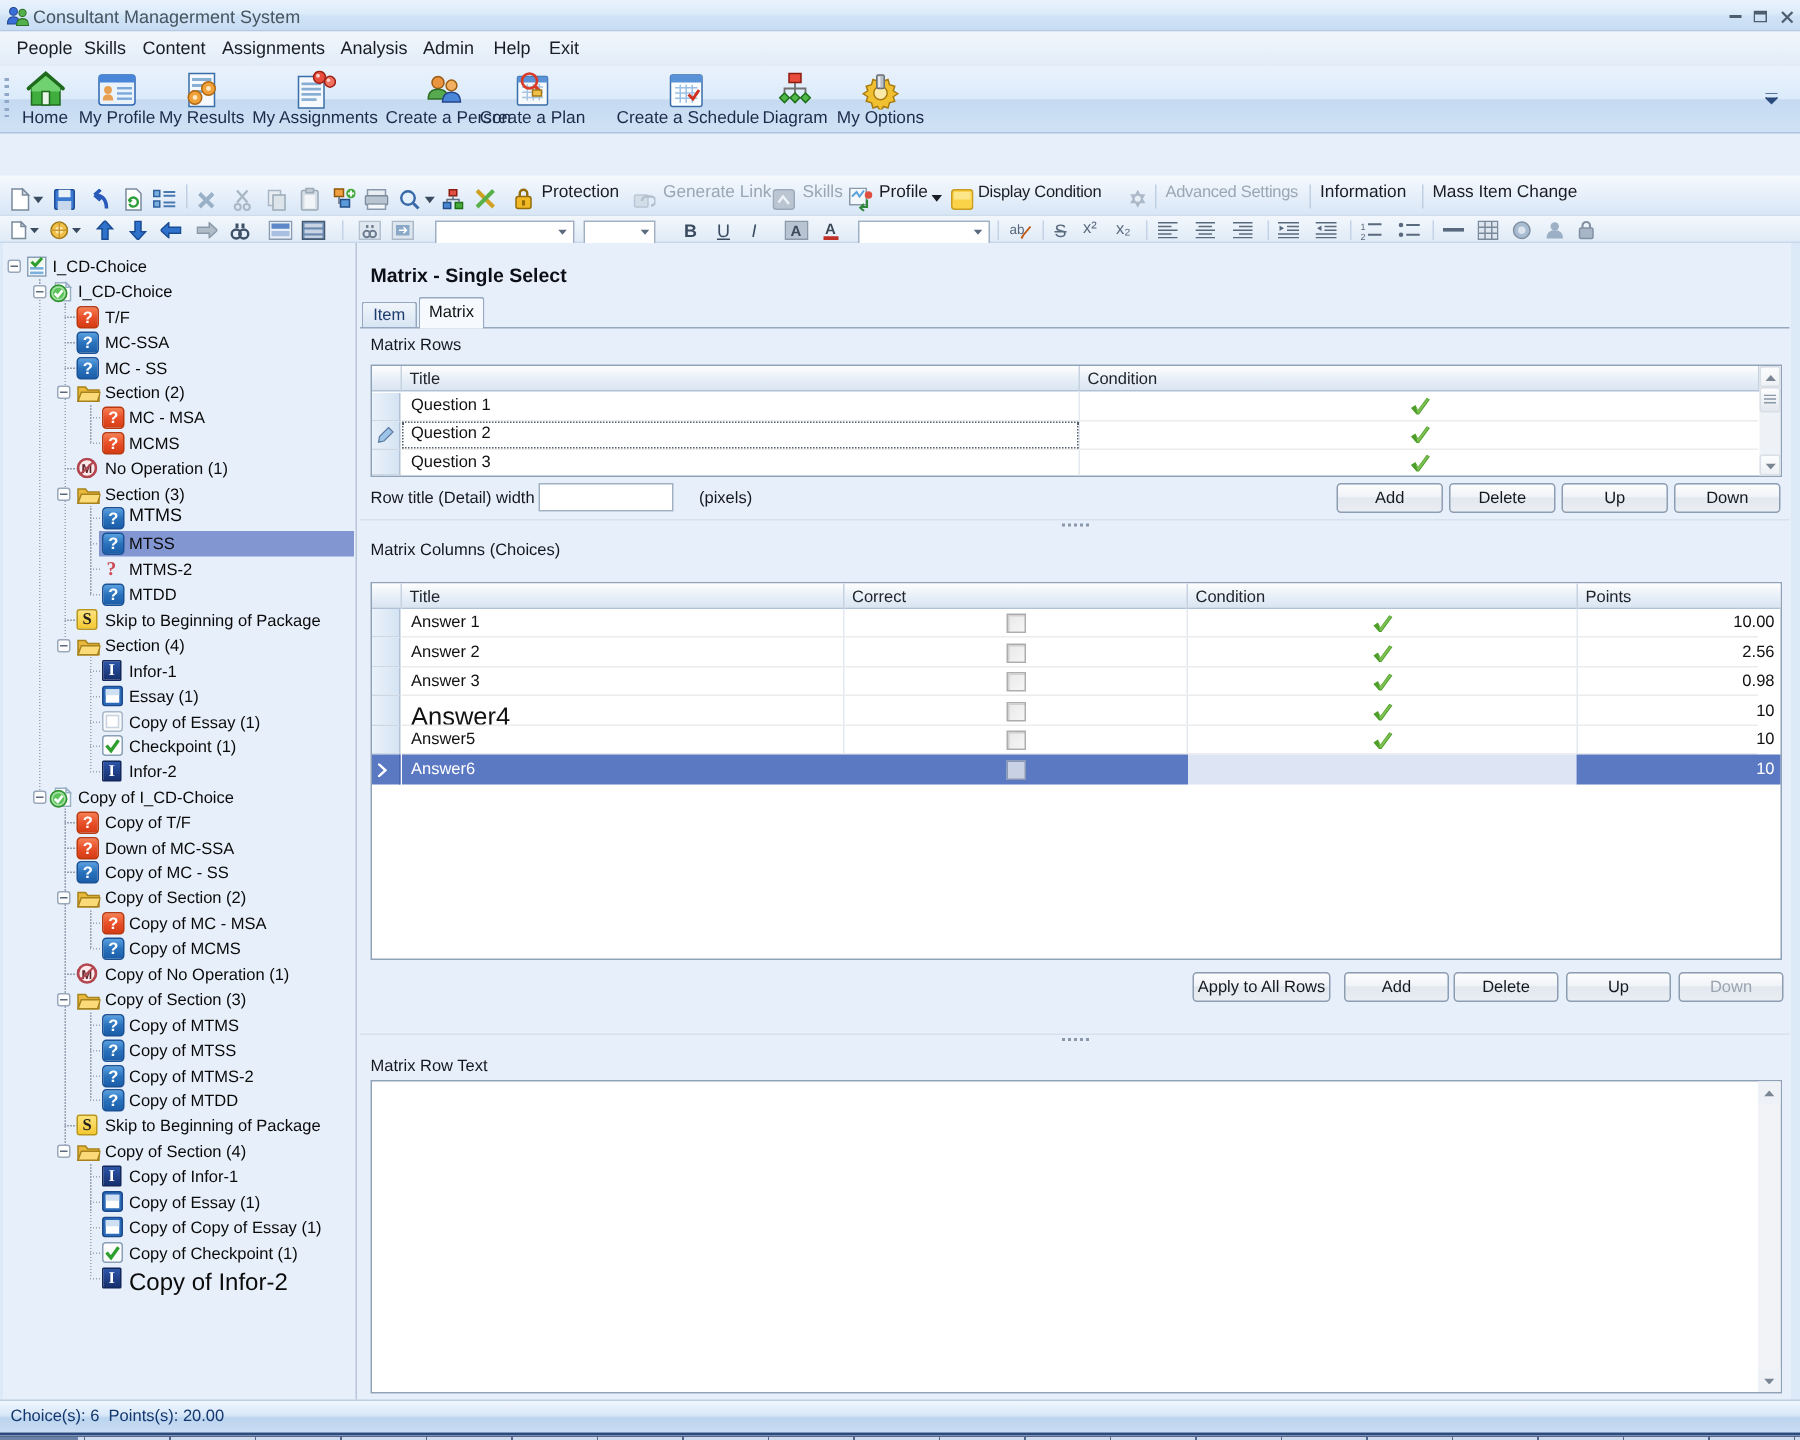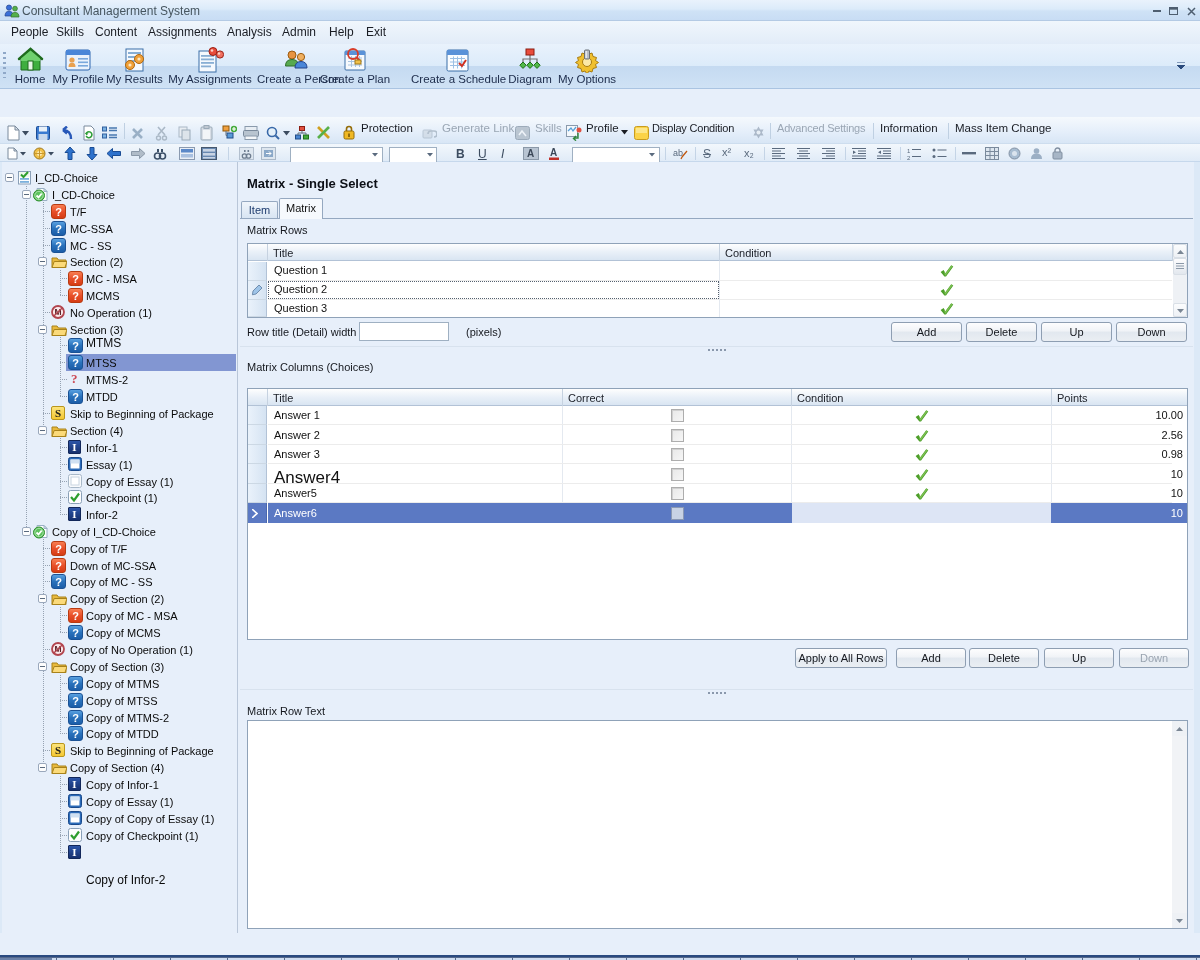--- a/index.html
+++ b/index.html
@@ -672,21 +672,21 @@
       </svg>
   <span class="abs" style="left:86px;top:813px;font-size:11px;color:#0a0a0a;white-space:nowrap">Copy of Copy of Essay (1)</span>
   <div class="hstub" style="left:60px;top:835px;width:8px"></div>
   <svg class="abs" style="left:68px;top:828px" width="14" height="14">
         <rect x="0.5" y="0.5" width="13" height="13" rx="2" fill="#fdfdfd" stroke="#8aa0b8"></rect>
         <path d="M3,7 l3,3.5 l5,-7" stroke="#2e9e2e" stroke-width="2.2" fill="none"></path>
       </svg>
   <span class="abs" style="left:86px;top:830px;font-size:11px;color:#0a0a0a;white-space:nowrap">Copy of Checkpoint (1)</span>
   <div class="hstub" style="left:60px;top:852px;width:8px"></div>
   <div class="abs" style="left:68px;top:845px;width:13px;height:14px;background:linear-gradient(180deg,#2c55a8,#16306e);border:1px solid #12275a;border-radius:1px;text-align:center;font-size:11px;line-height:13px;font-weight:bold;color:#fff;font-family:'Liberation Serif',serif">I</div>
-  <span class="abs" style="left:86px;top:873px;font-size:12px;color:#0a0a0a;white-space:nowrap">Copy of Infor-2</span>
+  <span class="abs" style="left:86px;top:847px;font-size:16px;color:#0a0a0a;white-space:nowrap">Copy of Infor-2</span>
   </div>
   <div id="mainwrap">
   <span id="mhead">Matrix - Single Select</span>
   <div id="tabitem" class="tab">Item</div>
   <div id="tabmatrix" class="tab">Matrix</div>
   <div id="tabline"></div>
   <div id="tabunder"></div>
   <span class="lbl" style="left:247px;top:224px">Matrix Rows</span>
   <div class="grid" style="left:247px;top:243px;width:941px;height:75px"></div>
   <div class="abs" style="left:248px;top:244px;width:939px;height:17px;background:linear-gradient(180deg,#fefefe 0%,#e9f0f8 50%,#d9e5f2 100%);border-bottom:1px solid #b2c2d6"></div>
@@ -826,15 +826,18 @@
         <path d="M0,4 h7 l-3.5,-4 Z" fill="#7a8694"></path>
       </svg>
   <div class="abs" style="left:1172px;top:913px;width:15px;height:15px;background:#eef1f5"></div>
   <svg class="abs" style="left:1176px;top:919px" width="7" height="4">
         <path d="M0,0 h7 l-3.5,4 Z" fill="#7a8694"></path>
       </svg>
   </div>
 
   <div class="abs" style="left:1194px;top:162px;width:6px;height:771px;background:#dce9f7"></div>
   <div class="abs" style="left:0px;top:162px;width:2px;height:771px;background:#dce9f7"></div>
+  <div id="statusbar">
+      <span>Choice(s): 6&nbsp;&nbsp;Points(s): 20.00</span>
+    </div>
   <div id="botline"></div>
   <div id="botstrip"></div>
 </div>
 
 </body></html>

